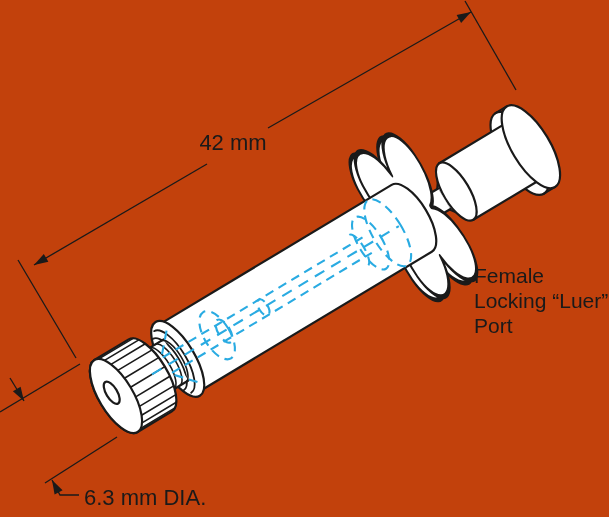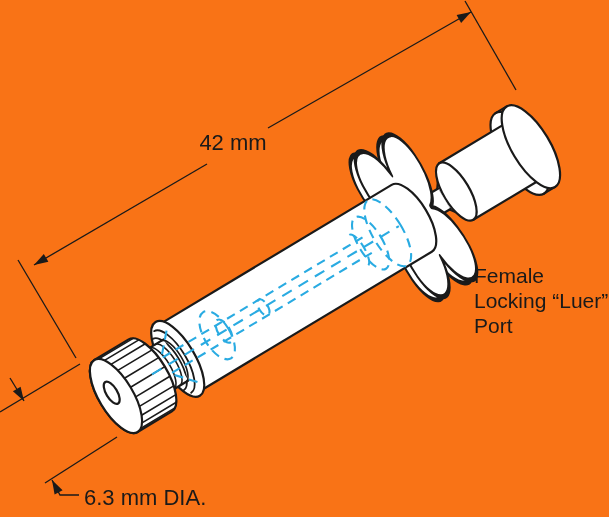--- a/index.html
+++ b/index.html
@@ -1,19 +1,19 @@
 <!DOCTYPE html>
 <html><head>
 <meta charset="utf-8">
 <style>
   html,body{margin:0;padding:0;background:#ffffff;}
   .figure-wrap{
     position:relative;
     width:609px;height:517px;
-    background:#f97316;
+    background:#c2410c;
     overflow:hidden;
     font-family:"Liberation Sans", sans-serif;
   }
   svg{display:block;}
   text{
     font-family:"Liberation Sans", sans-serif;
     fill:#1a1a1a;
   }
   .dim-text{font-size:22px;}
   .label-text{font-size:21px;}

